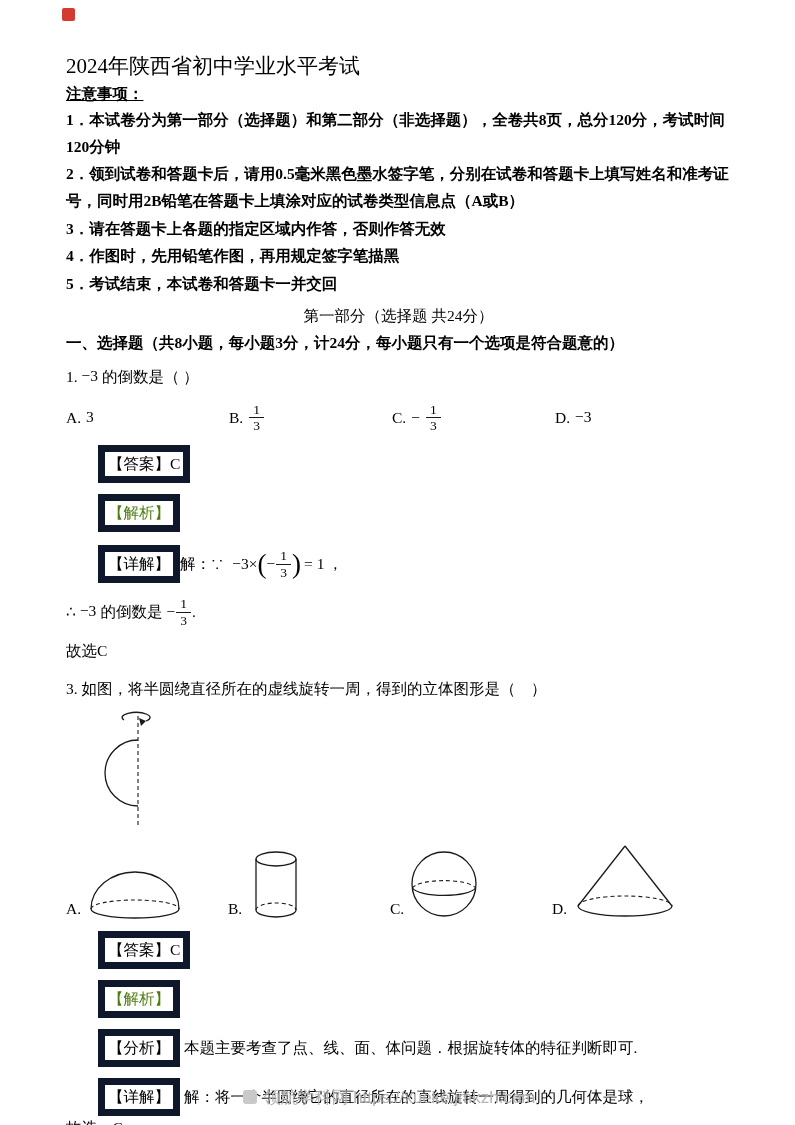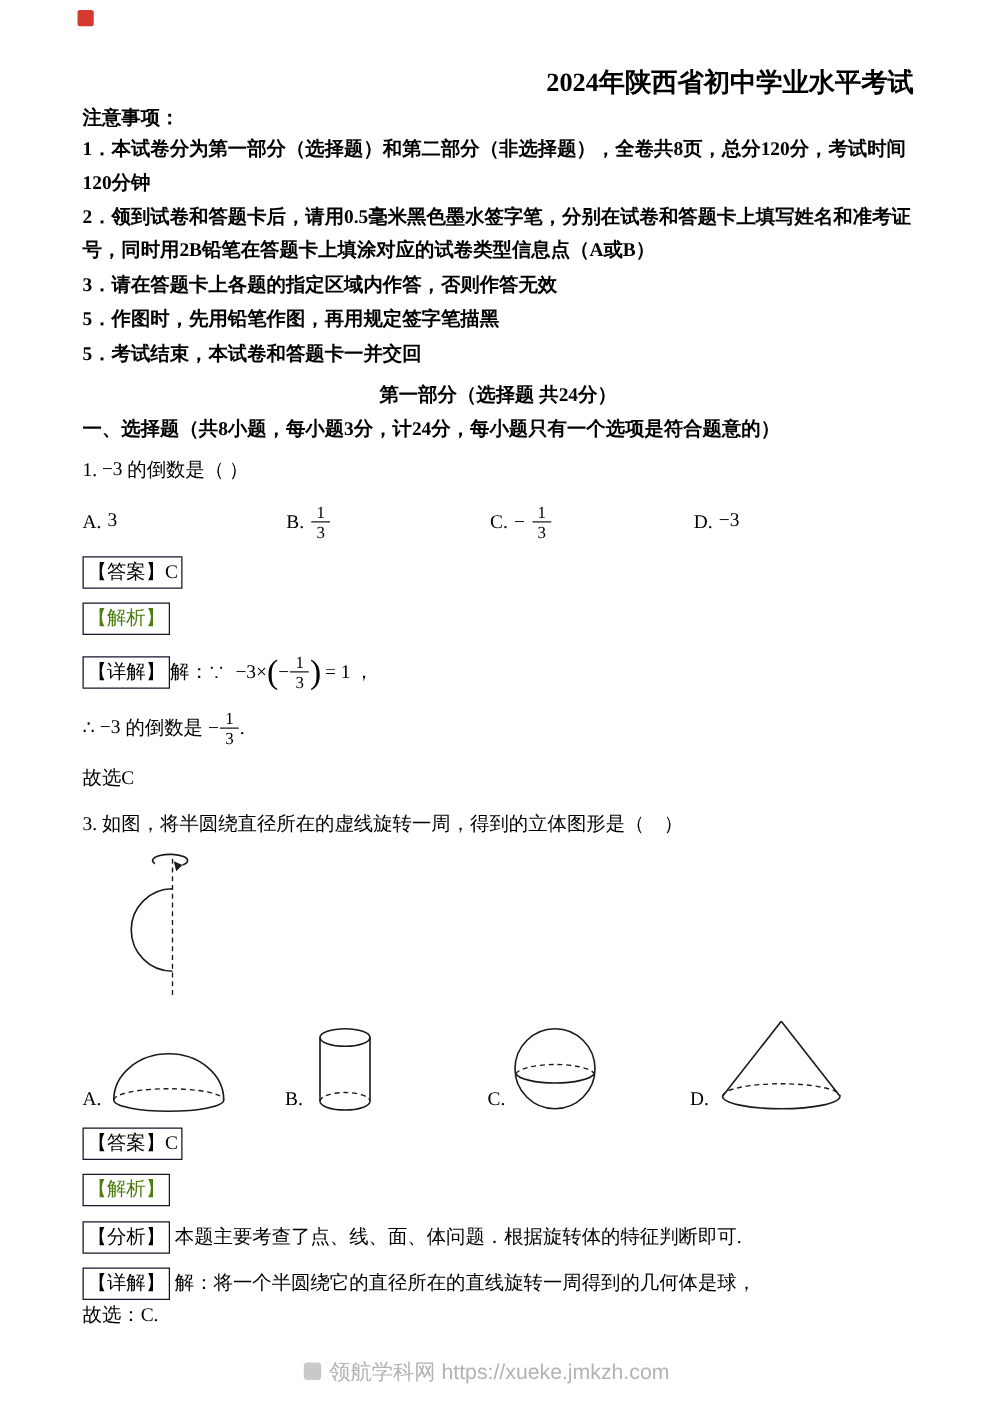--- a/index.html
+++ b/index.html
@@ -13,35 +13,35 @@
     font-size:15.5px;
     box-sizing:border-box;
     padding:38px 64px 0 66px;
     overflow:hidden;
   }
   .logo-badge{
     position:absolute;left:62px;top:8px;
     width:13px;height:13px;border-radius:2px;
     background:#d43a2f;
   }
-  h1.title{font-size:21px;text-align:right;margin:14px 0 4px;font-weight:bold;}
+  h1.title{font-size:21px;text-align:left;margin:14px 0 4px;font-weight:normal;}
   h2.subtitle{font-size:20px;text-align:center;margin:2px 0 12px;font-weight:bold;letter-spacing:2px;}
-  .notice-heading{font-weight:bold;font-size:15.5px;margin:2px 0 2px;}
+  .notice-heading{font-weight:bold;font-size:15.5px;margin:2px 0 2px;text-decoration:underline;}
   .notice-item{font-weight:bold;line-height:1.72;margin:1px 0;}
-  .part-heading{text-align:center;font-weight:bold;margin:8px 0 6px;}
+  .part-heading{text-align:center;font-weight:normal;margin:8px 0 6px;}
   .section-heading{font-weight:bold;margin:4px 0 10px;}
   .stem{margin:8px 0 4px;line-height:1.7;}
   .sup{position:relative;top:-1px;font-family:"Liberation Serif",serif;}
   .opt-row{display:flex;margin:12px 0 10px;align-items:center;}
   .opt-row .opt{width:163px;display:flex;align-items:center;gap:5px;}
   .frac{display:inline-block;text-align:center;vertical-align:middle;line-height:1.15;font-size:13.5px;margin:0 1px;font-family:"Liberation Serif",serif;}
   .frac .num{display:block;border-bottom:1px solid #1a1a1a;padding:0 4px;}
   .frac .den{display:block;padding:0 4px;}
   .tagline{margin:11px 0;line-height:1.7;}
-  .tagbox{border:1px solid #0f172a;padding:0 3px;display:inline-block;line-height:1.55;}
+  .tagbox{border:7px solid #0f172a;padding:0 3px;display:inline-block;line-height:1.55;margin-left:32px;}
   .teal{color:#4d7c0f;font-family:Liberation Serif, serif;}
   .eqline{margin:13px 0;display:flex;align-items:center;flex-wrap:wrap;}
   .eq{display:inline-flex;align-items:center;margin:0 3px;}
   .bigp{font-size:27px;font-weight:400;line-height:1;vertical-align:middle;font-family:"Liberation Serif",serif;}
   .fig-main{margin:6px 0 2px 12px;}
   .fig-row{display:flex;align-items:flex-end;margin:10px 0 8px;}
   .fig-row .fig-opt{width:162px;display:flex;align-items:flex-end;gap:4px;}
   .fig-opt .optletter{padding-bottom:2px;}
   svg{display:block;}
   .stroke{fill:none;stroke:#1a1a1a;stroke-width:1.3;}
@@ -60,21 +60,21 @@
 <div class="page">
 
   <span class="logo-badge"></span>
 
   <h1 class="title">2024年陕西省初中学业水平考试</h1>
 
   <div class="notice-heading">注意事项：</div>
   <div class="notice-item">1．本试卷分为第一部分（选择题）和第二部分（非选择题），全卷共8页，总分120分，考试时间120分钟</div>
   <div class="notice-item">2．领到试卷和答题卡后，请用0.5毫米黑色墨水签字笔，分别在试卷和答题卡上填写姓名和准考证号，同时用2B铅笔在答题卡上填涂对应的试卷类型信息点（A或B）</div>
   <div class="notice-item">3．请在答题卡上各题的指定区域内作答，否则作答无效</div>
-  <div class="notice-item">5．作图时，先用铅笔作图，再用规定签字笔描黑</div>
+  <div class="notice-item">4．作图时，先用铅笔作图，再用规定签字笔描黑</div>
   <div class="notice-item">5．考试结束，本试卷和答题卡一并交回</div>
 
   <div class="part-heading">第一部分（选择题  共24分）</div>
   <div class="section-heading">一、选择题（共8小题，每小题3分，计24分，每小题只有一个选项是符合题意的）</div>
 
   <div class="stem">
     <span>1.</span>
     <span class="sup">−3</span>
     <span>的倒数是（  ）</span>
   </div>

